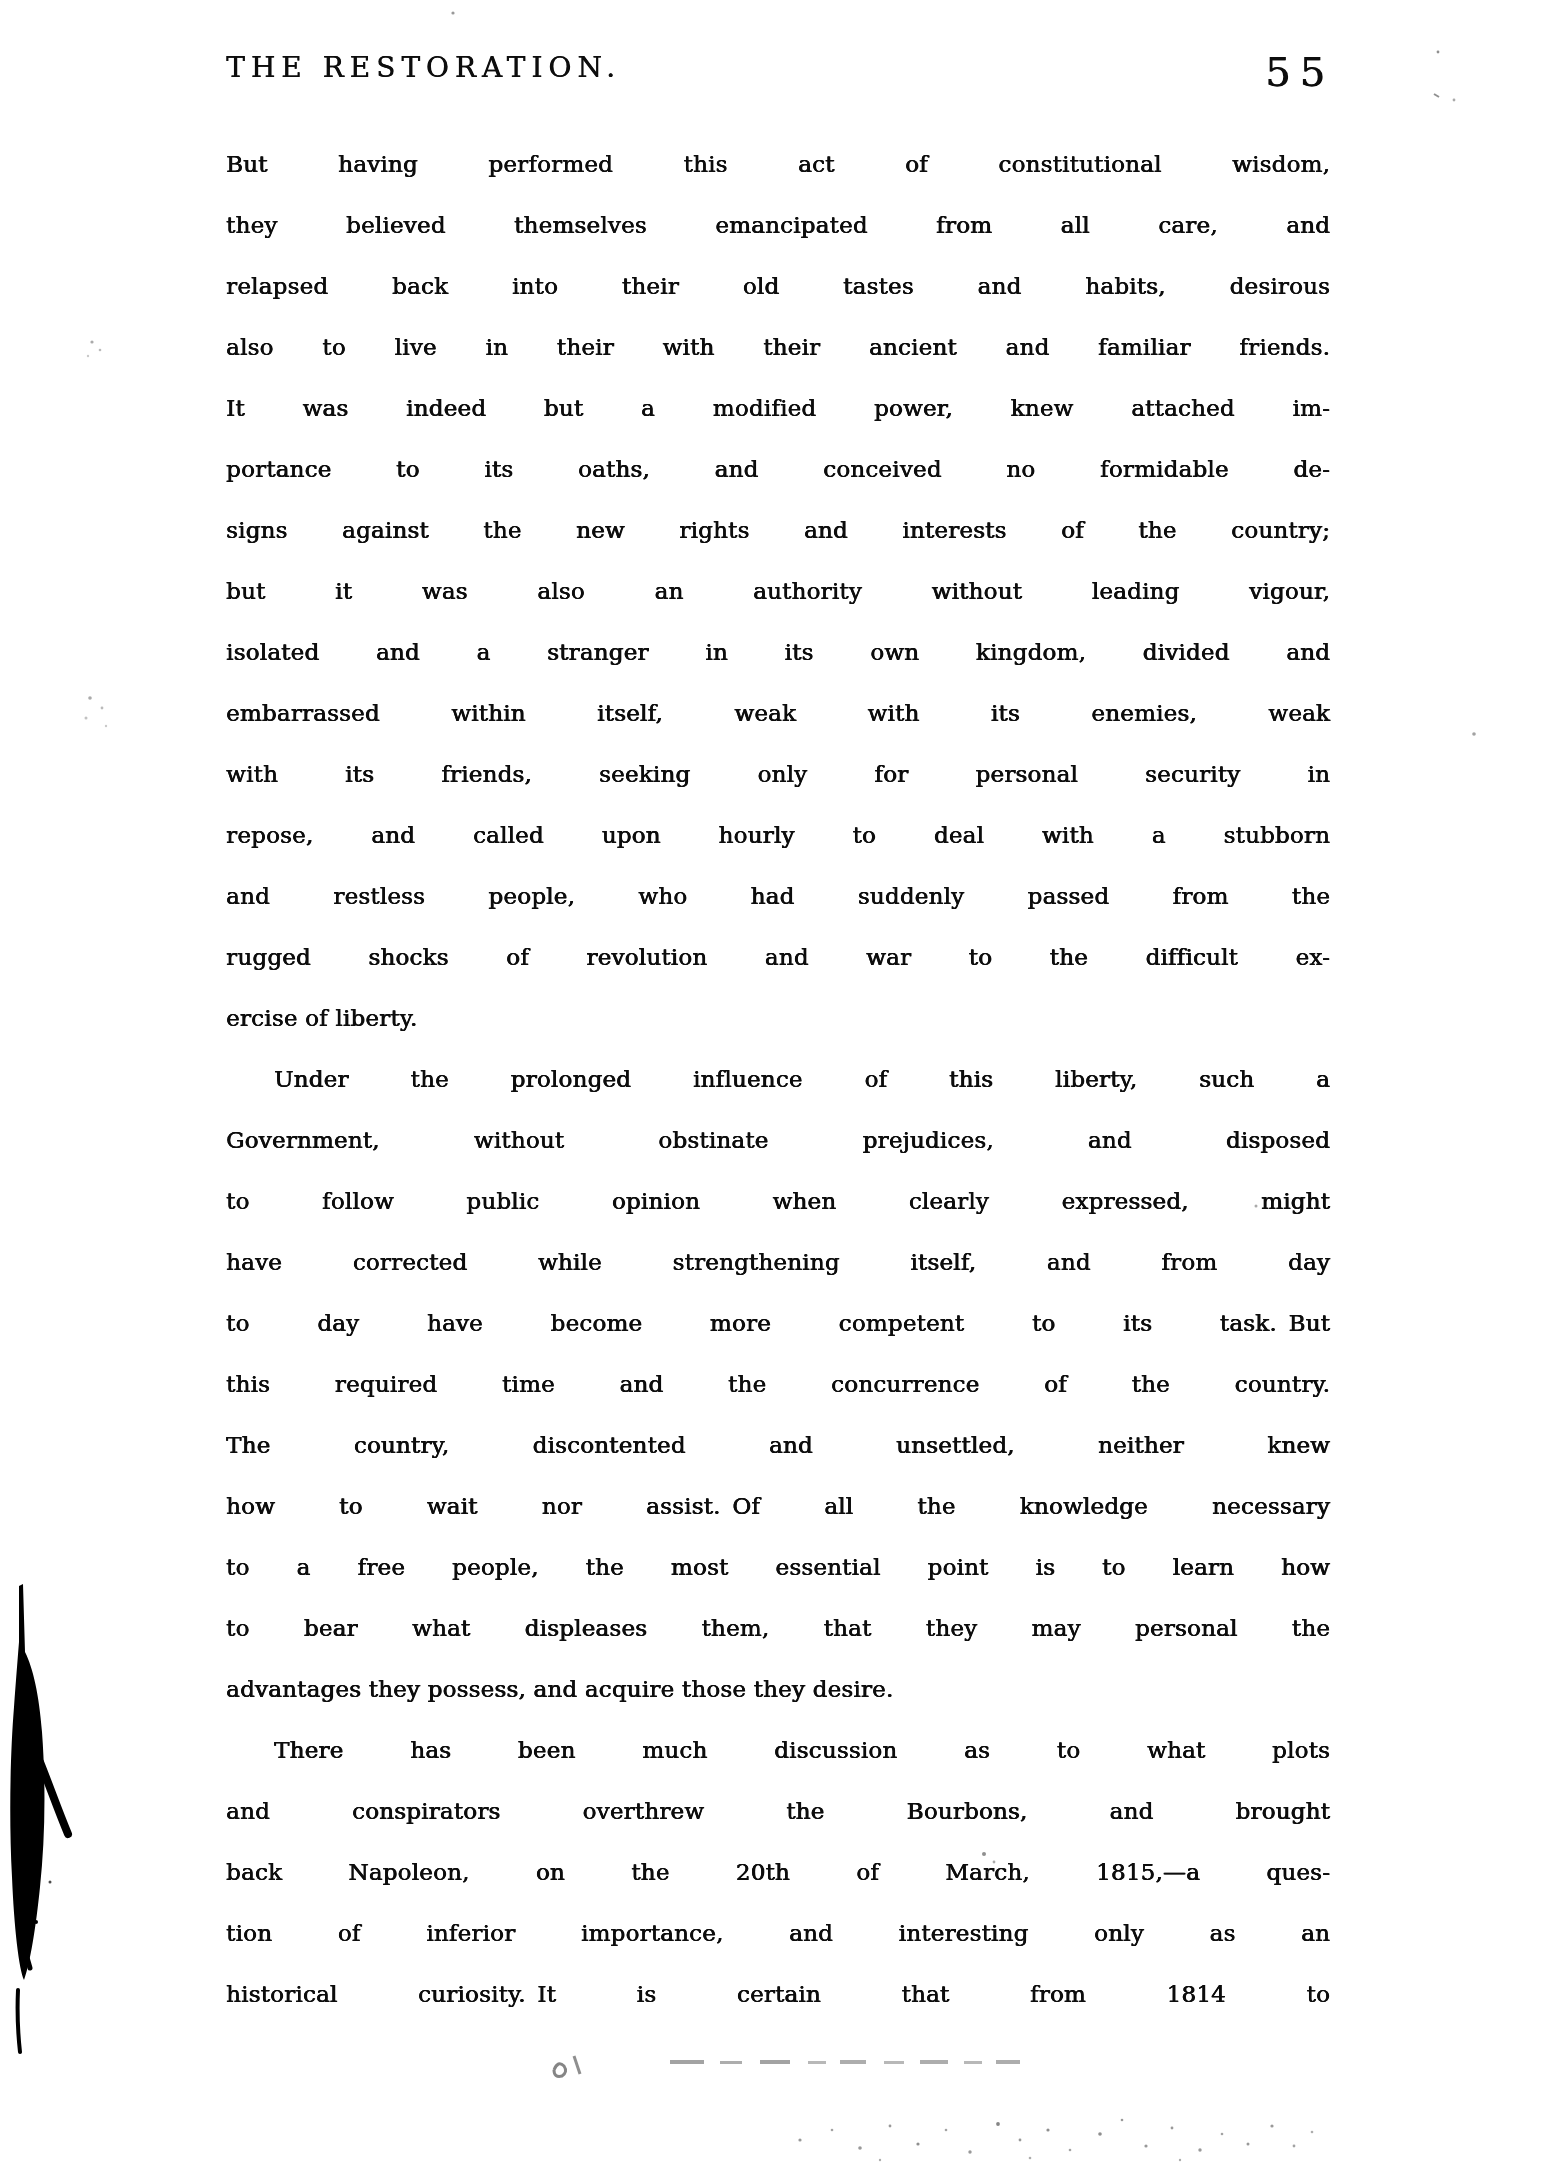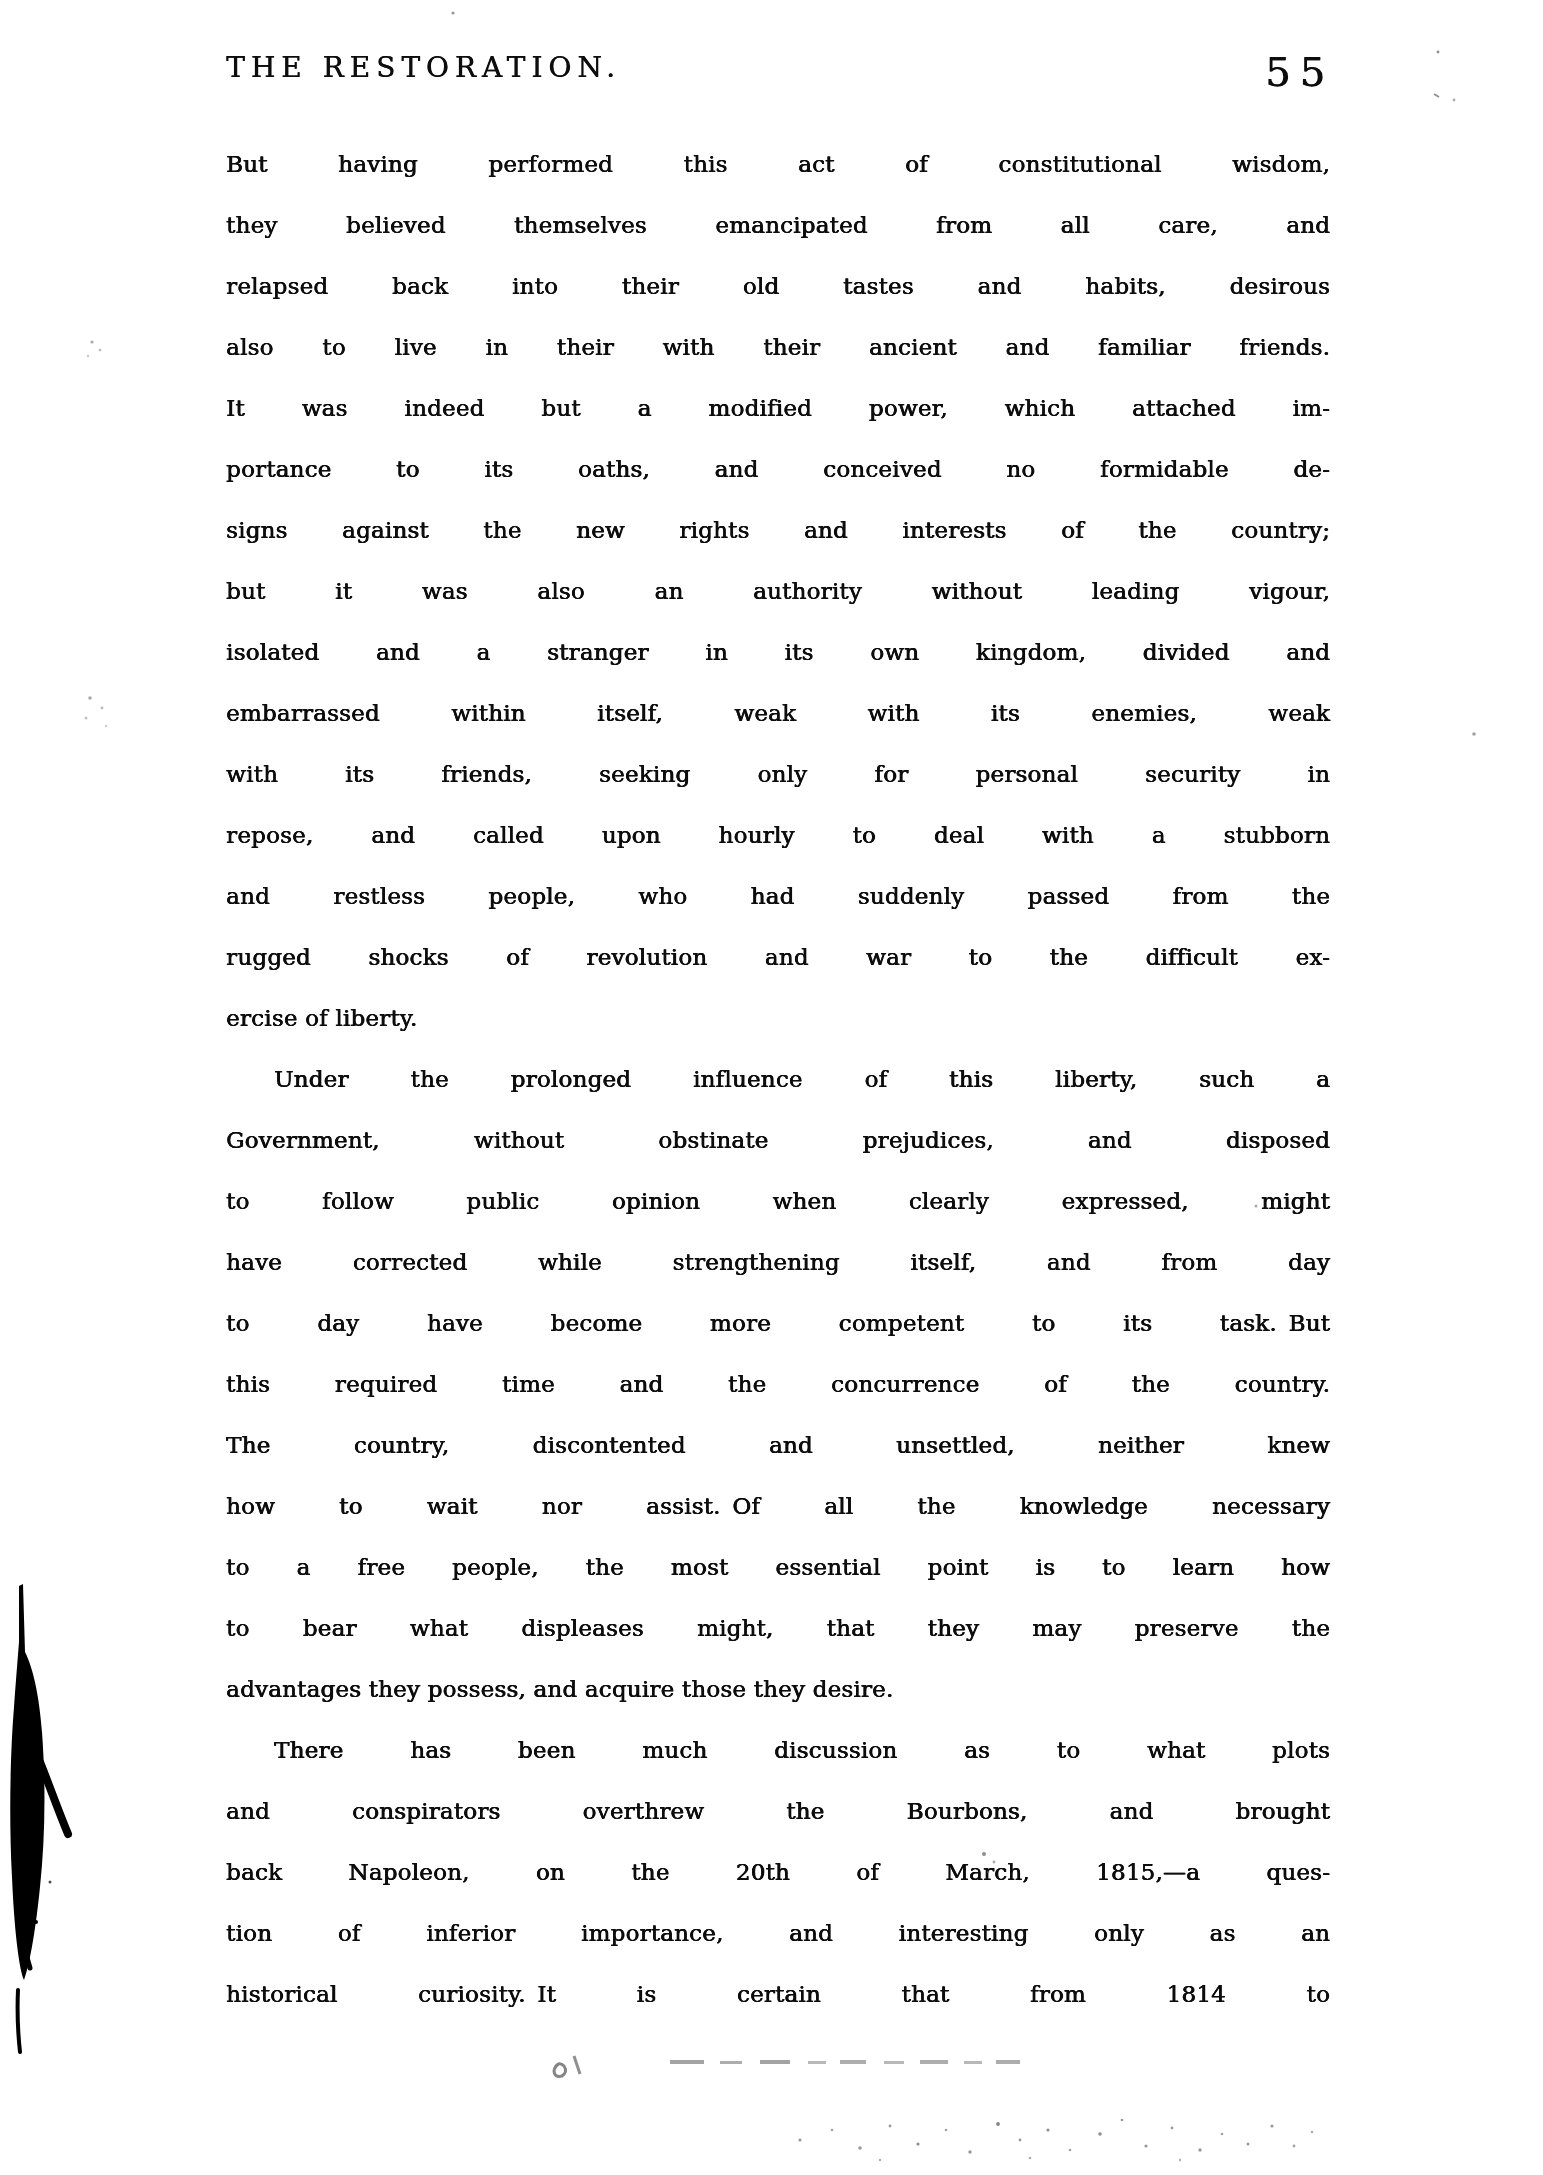--- a/index.html
+++ b/index.html
@@ -50,41 +50,41 @@
 <div class="page-header">
   <div class="running-title">THE RESTORATION.</div>
   <div class="page-number">55</div>
 </div>
 
 <div class="text-block">
     <div class="text-line">But having performed this act of constitutional wisdom,</div>
     <div class="text-line">they believed themselves emancipated from all care, and</div>
     <div class="text-line">relapsed back into their old tastes and habits, desirous</div>
     <div class="text-line">also to live in their with their ancient and familiar friends.</div>
-    <div class="text-line">It was indeed but a modified power, which attached im-</div>
+    <div class="text-line">It was indeed but a modified power, knew attached im-</div>
     <div class="text-line">portance to its oaths, and conceived no formidable de-</div>
     <div class="text-line">signs against the new rights and interests of the country;</div>
     <div class="text-line">but it was also an authority without leading vigour,</div>
     <div class="text-line">isolated and a stranger in its own kingdom, divided and</div>
     <div class="text-line">embarrassed within itself, weak with its enemies, weak</div>
     <div class="text-line">with its friends, seeking only for personal security in</div>
     <div class="text-line">repose, and called upon hourly to deal with a stubborn</div>
     <div class="text-line">and restless people, who had suddenly passed from the</div>
     <div class="text-line">rugged shocks of revolution and war to the difficult ex-</div>
     <div class="text-line no-justify">ercise of liberty.</div>
     <div class="text-line indent">Under the prolonged influence of this liberty, such a</div>
     <div class="text-line">Government, without obstinate prejudices, and disposed</div>
     <div class="text-line">to follow public opinion when clearly expressed, might</div>
     <div class="text-line">have corrected while strengthening itself, and from day</div>
     <div class="text-line">to day have become more competent to its task. But</div>
     <div class="text-line">this required time and the concurrence of the country.</div>
     <div class="text-line">The country, discontented and unsettled, neither knew</div>
     <div class="text-line">how to wait nor assist. Of all the knowledge necessary</div>
     <div class="text-line">to a free people, the most essential point is to learn how</div>
-    <div class="text-line">to bear what displeases might, that they may preserve the</div>
+    <div class="text-line">to bear what displeases them, that they may personal the</div>
     <div class="text-line no-justify">advantages they possess, and acquire those they desire.</div>
     <div class="text-line indent">There has been much discussion as to what plots</div>
     <div class="text-line">and conspirators overthrew the Bourbons, and brought</div>
     <div class="text-line">back Napoleon, on the 20th of March, 1815,—a ques-</div>
     <div class="text-line">tion of inferior importance, and interesting only as an</div>
     <div class="text-line">historical curiosity. It is certain that from 1814 to</div>
   </div>
 
 <svg class="artifact" style="left:6px;top:1582px;" width="80" height="510" viewBox="0 0 80 510">
   <path fill="#000000" d="M13,4 L17,2 L19,70

